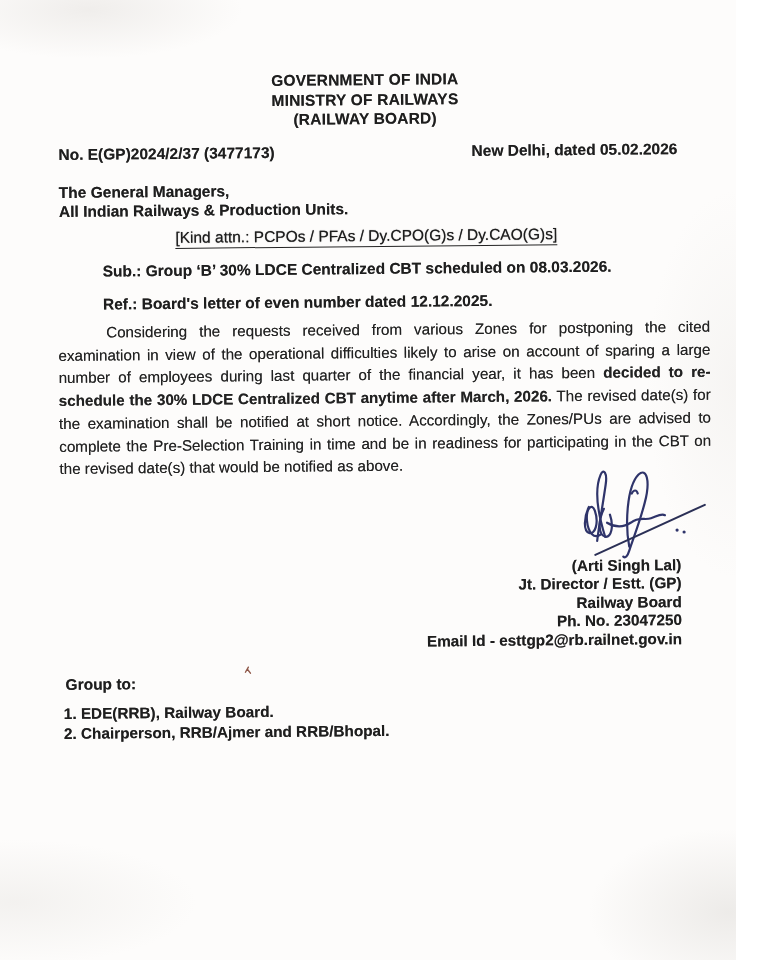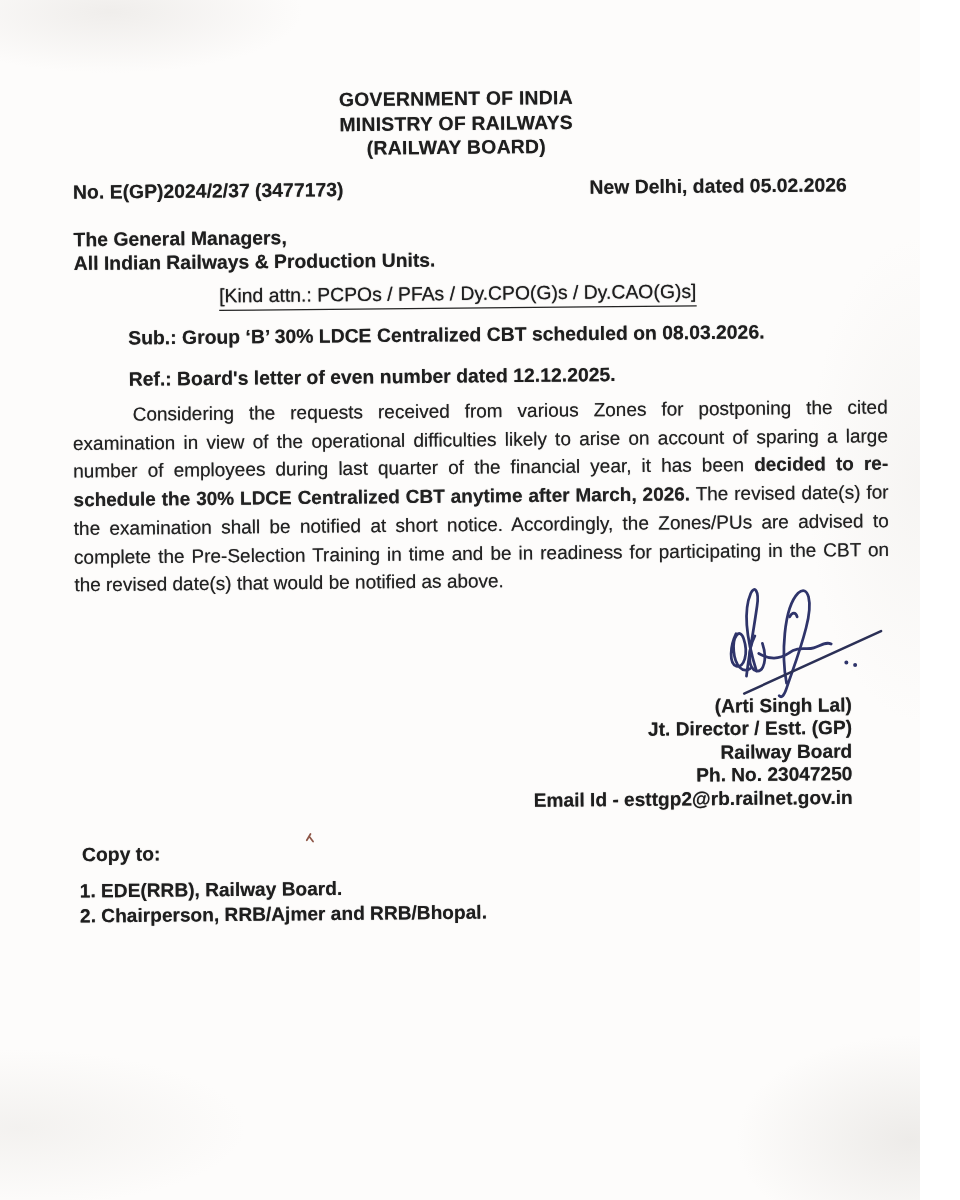--- a/index.html
+++ b/index.html
@@ -121,21 +121,21 @@
       <div>Jt. Director / Estt. (GP)</div>
       <div>Railway Board</div>
       <div>Ph. No. 23047250</div>
       <div>Email Id - esttgp2@rb.railnet.gov.in</div>
     </div>
 
     <svg class="speck-svg" viewBox="0 0 10 10" xmlns="http://www.w3.org/2000/svg">
       <path d="M 2,7 L 5,2 M 4,4 L 7,8" stroke="#7a3a28" stroke-width="1.4" stroke-linecap="round" fill="none" opacity="0.85"></path>
     </svg>
 
-    <div class="copy-heading">Copy to:</div>
+    <div class="copy-heading">Group to:</div>
 
     <div class="copy-items">
       <div>1. EDE(RRB), Railway Board.</div>
       <div>2. Chairperson, RRB/Ajmer and RRB/Bhopal.</div>
     </div>
 
   </div>
 </div>
 
 </body></html>

